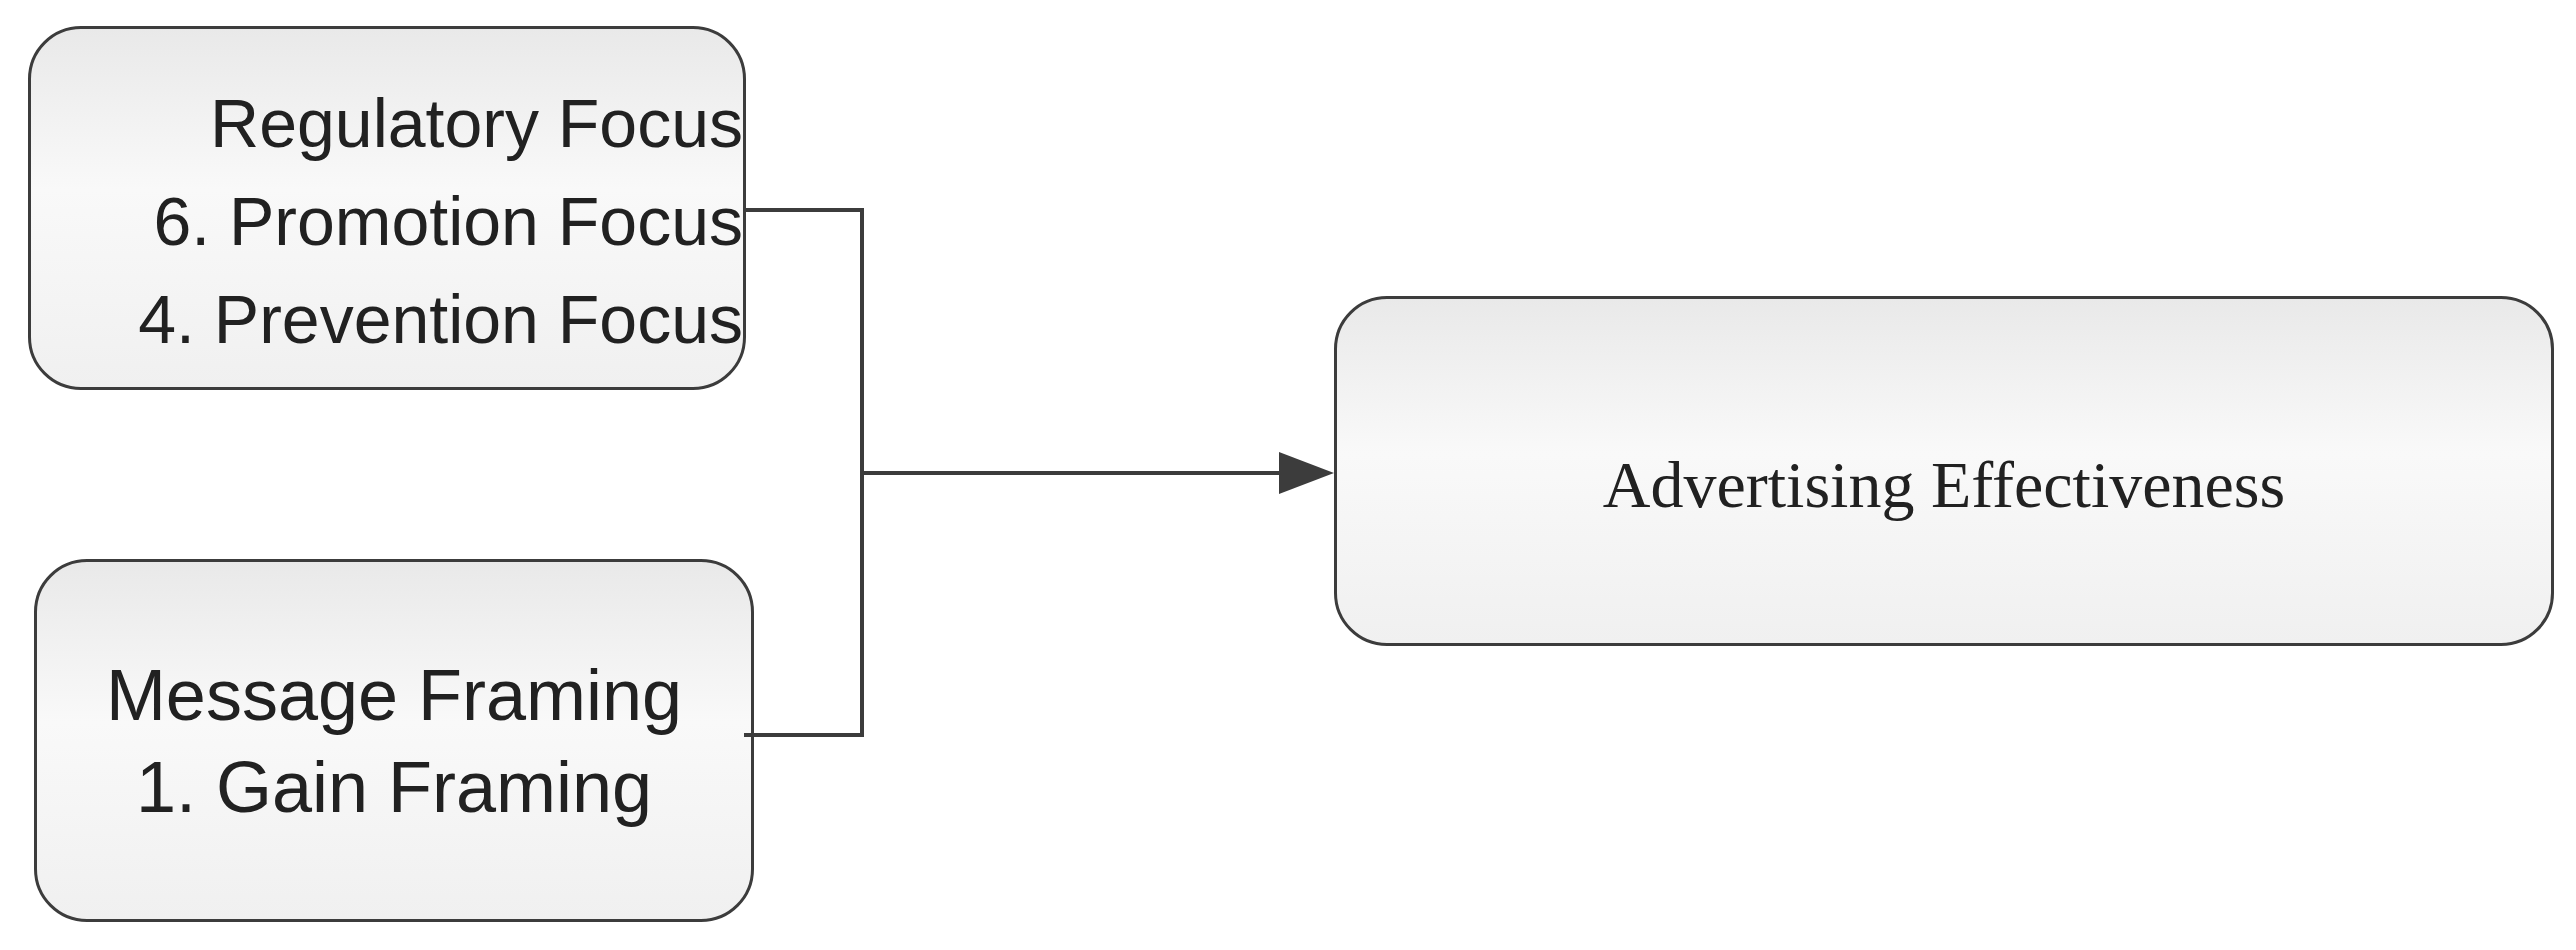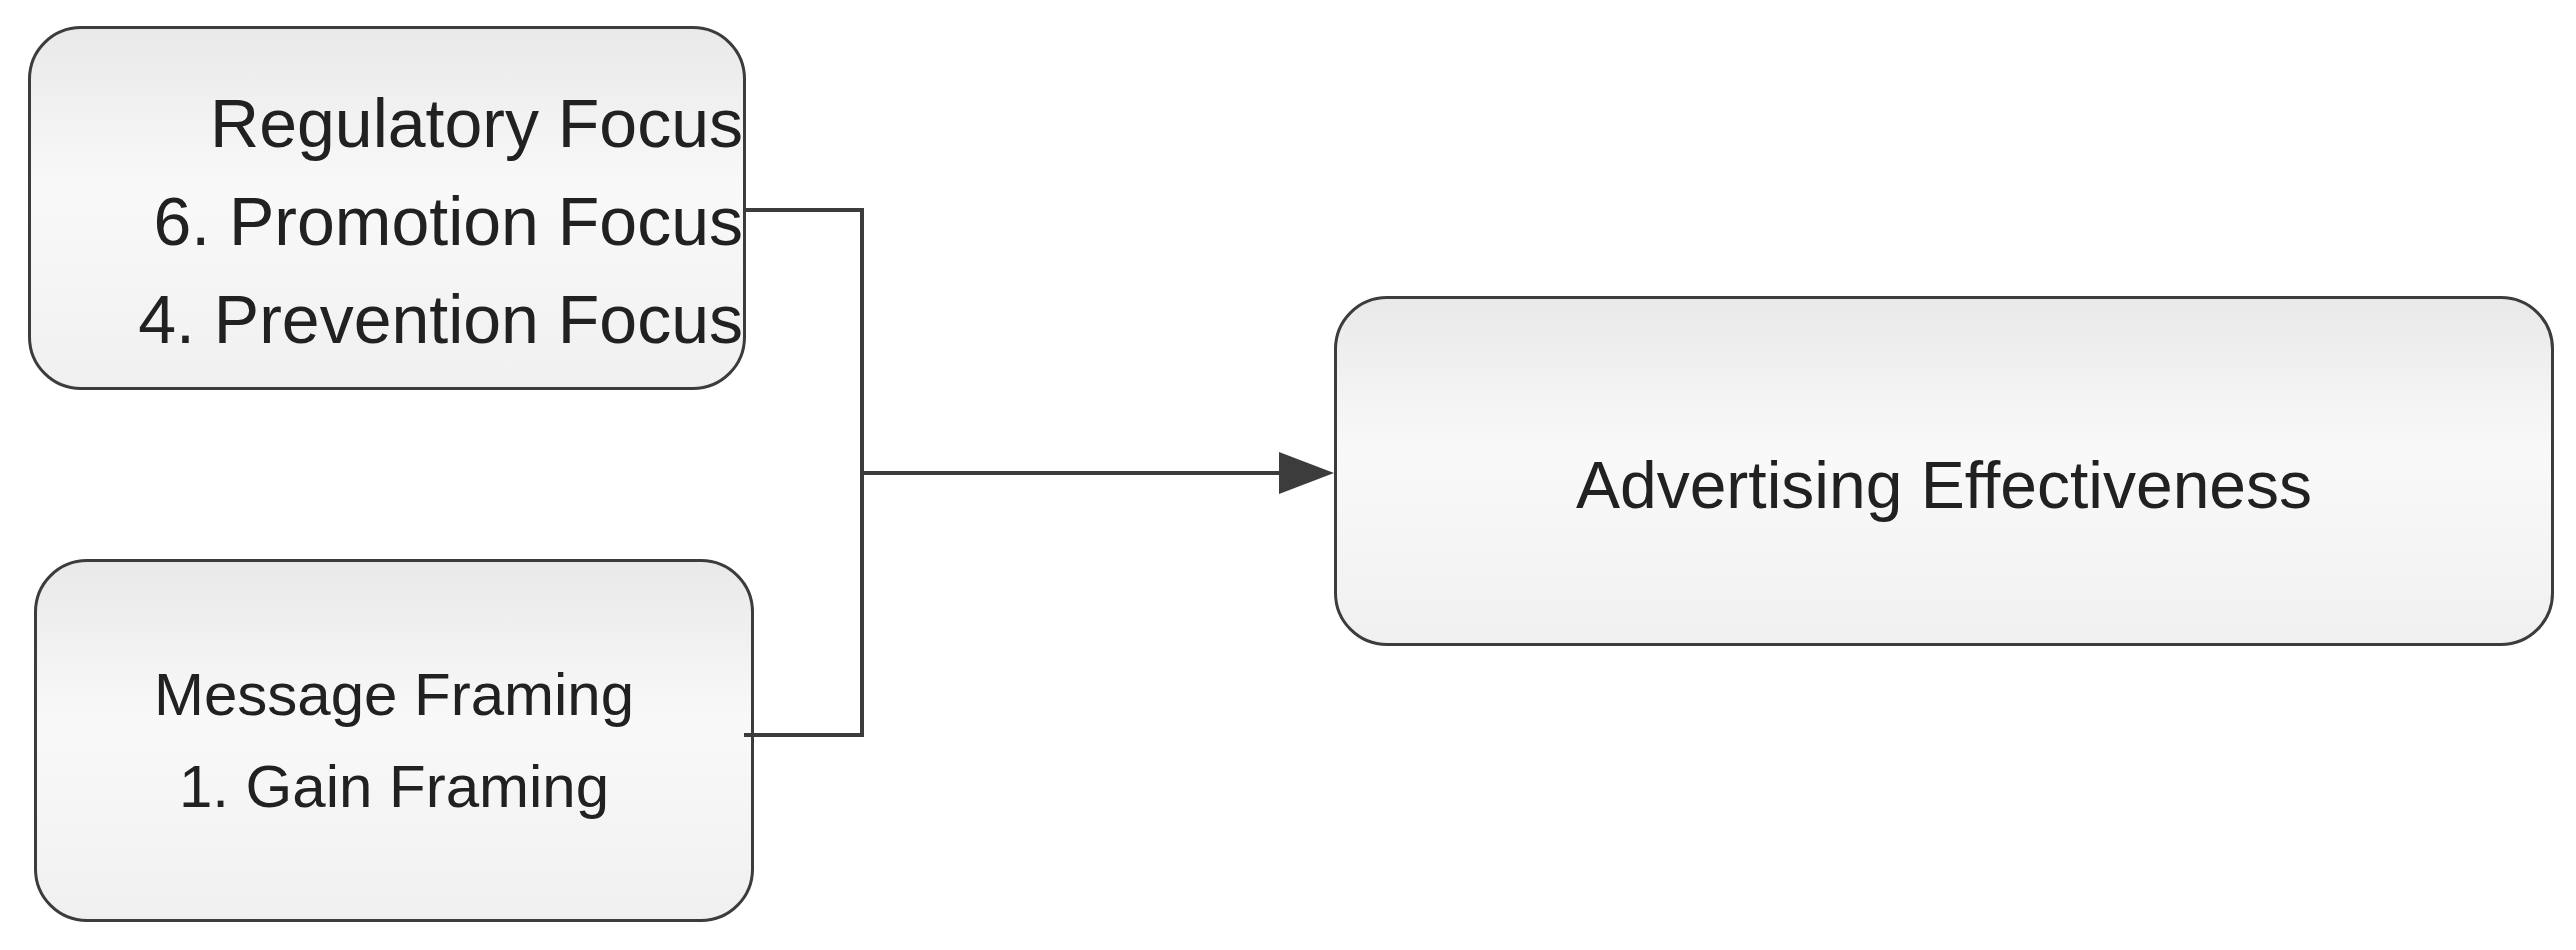--- a/index.html
+++ b/index.html
@@ -34,27 +34,28 @@
   #box-regulatory {
     left: 28px;  top: 26.4px;
     width: 718px; height: 364px;
     font-size: 68px; line-height: 98px;
     padding-top: 24.6px;
     align-items: flex-end;
   }
   #box-message {
     left: 34px;  top: 559px;
     width: 720px; height: 363px;
-    font-size: 60px; line-height: 92px;
+    font-size: 72px; line-height: 92px;
   }
   #box-advertising {
     left: 1334px; top: 296px;
     width: 1220px; height: 350px;
     font-size: 66px; line-height: 88px;
     padding-top: 28px;
+    font-family: Liberation Serif, serif;
   }
   .conn {
     position: absolute;
     background: var(--stroke, #3c3c3c);
   }
   #conn-stub-top       { left: 744px; top: 208px; width: 119px; height: 3.8px; }
   #conn-vertical       { left: 860px; top: 208px; width: 3.8px;   height: 529px; }
   #conn-stub-bottom    { left: 744px; top: 733px; width: 119px; height: 3.8px; }
   #conn-arrow-shaft    { left: 862px; top: 471px; width: 423px; height: 3.8px; }
   #conn-arrow-head {

